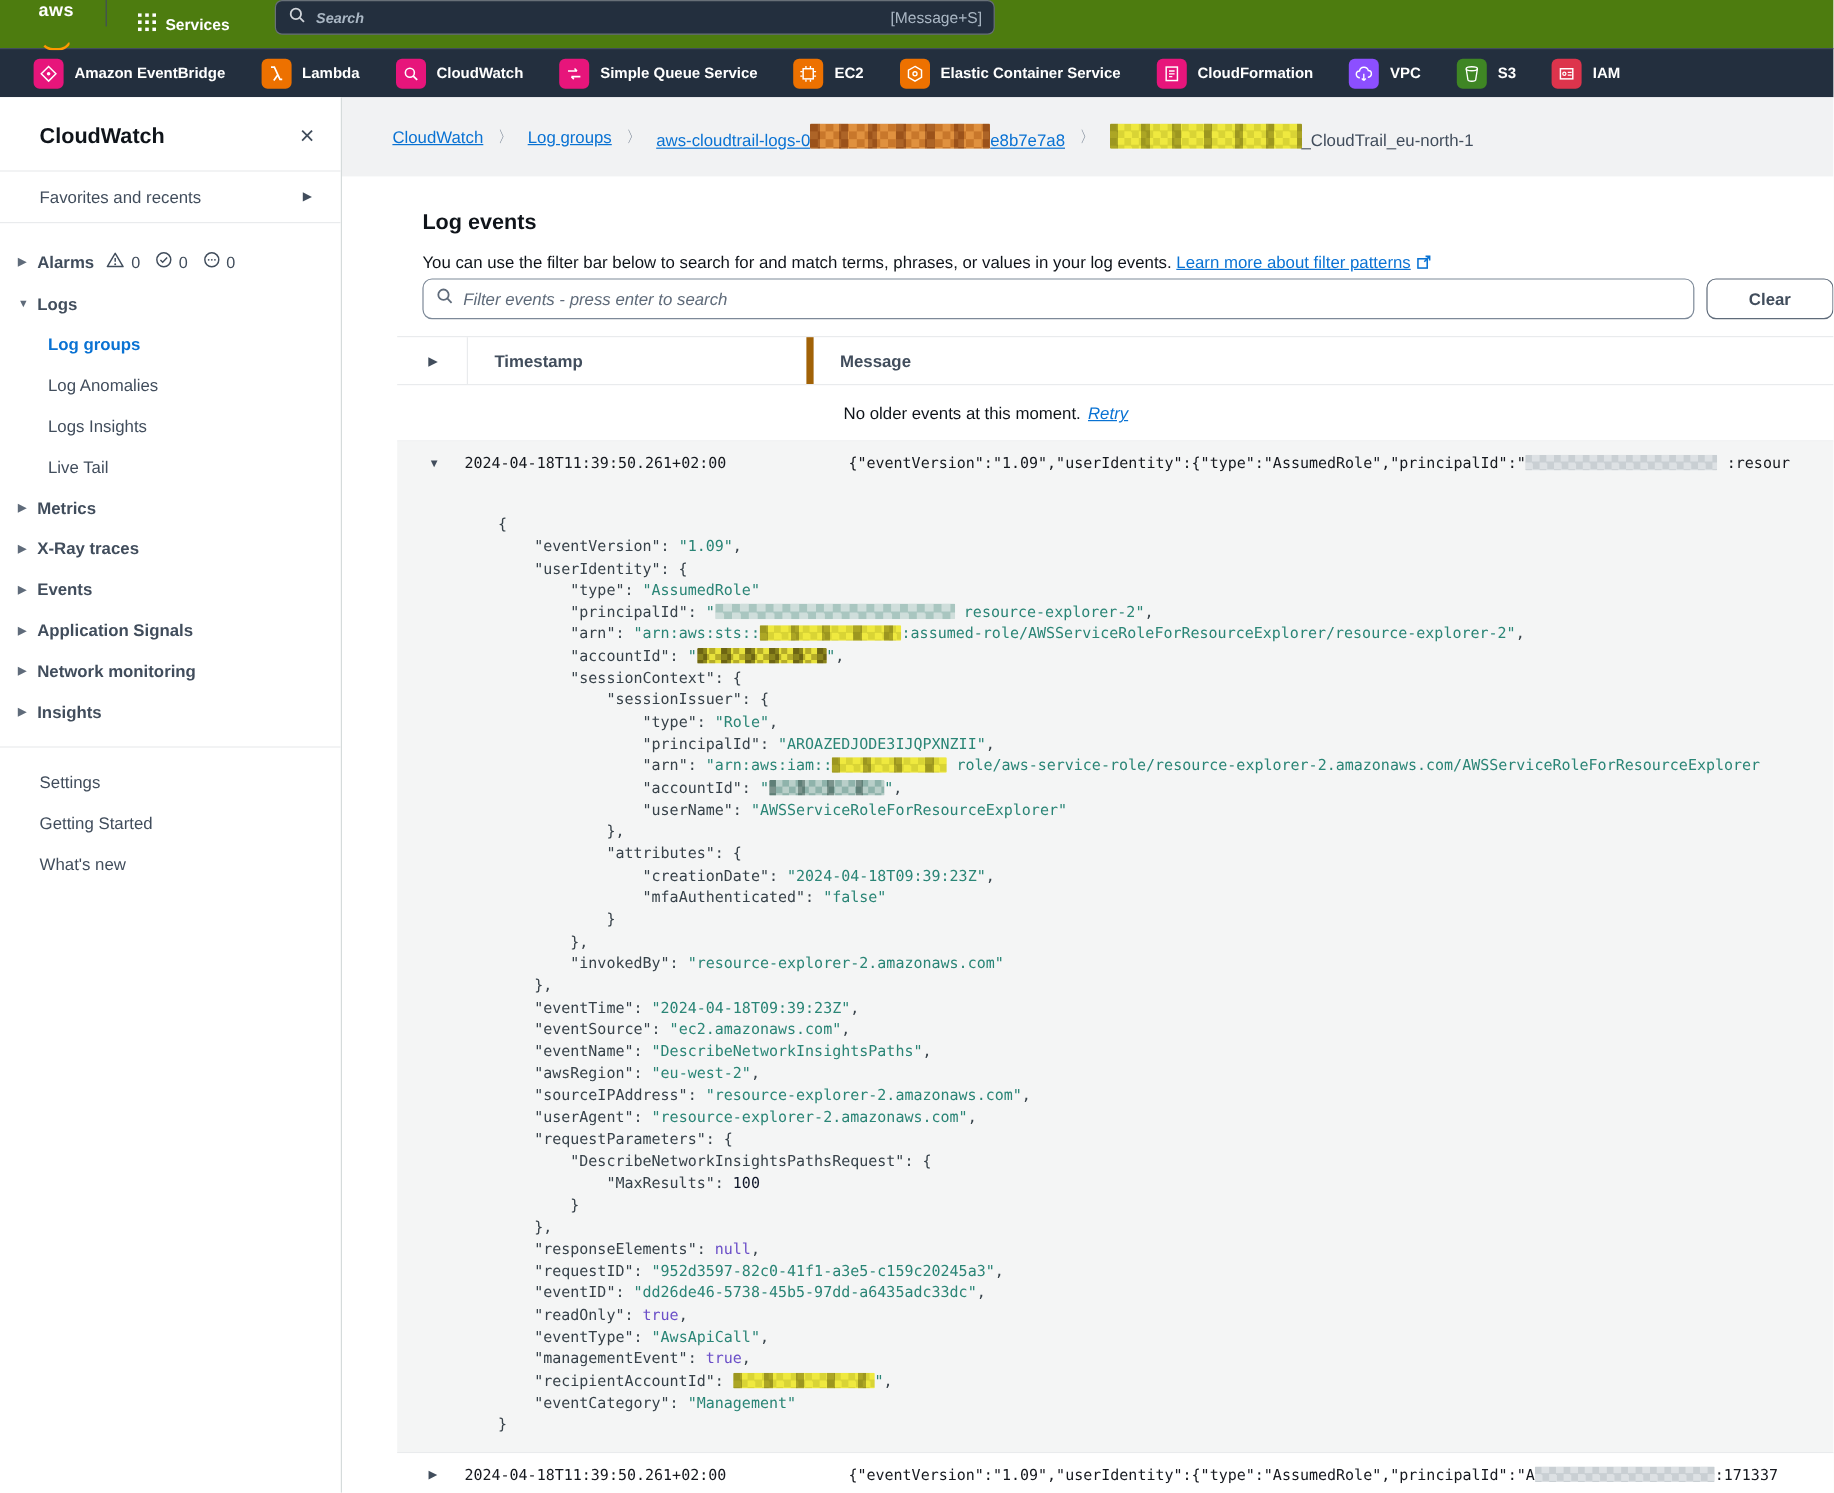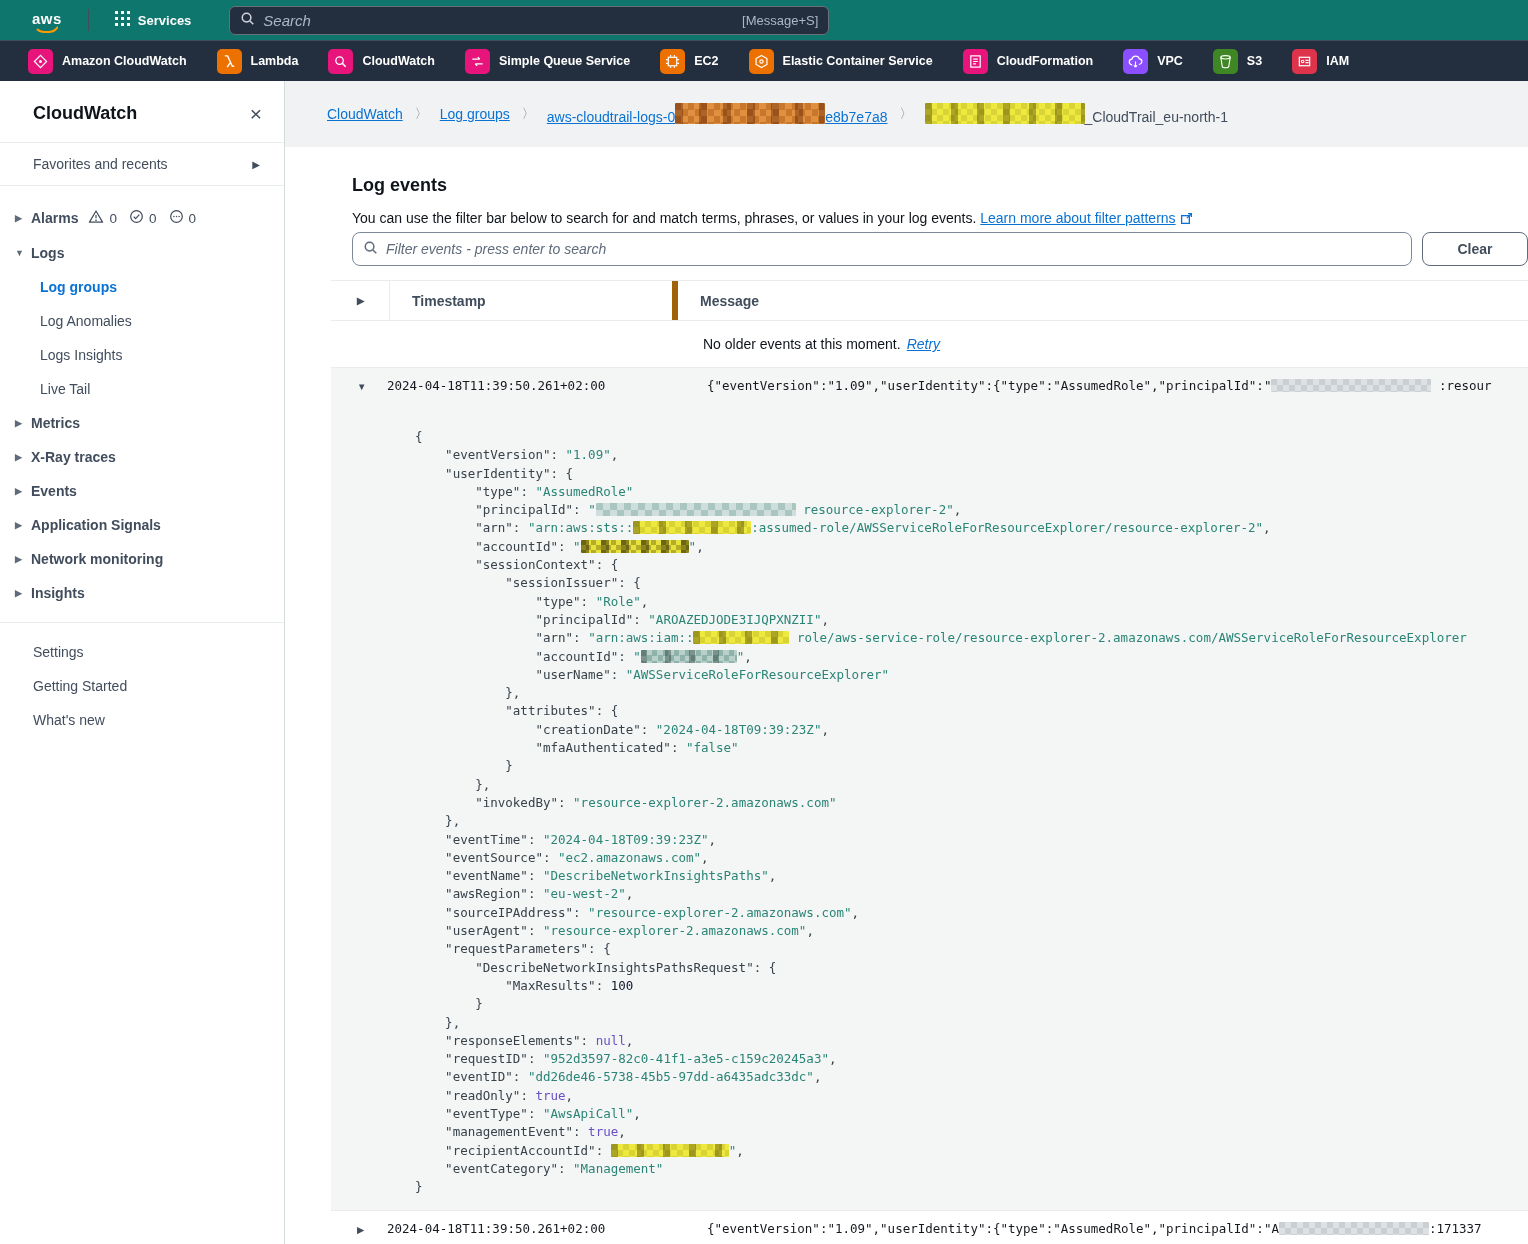--- a/index.html
+++ b/index.html
@@ -1,31 +1,31 @@
 <!DOCTYPE html>
 <html><head>
 <meta charset="utf-8">
 <style>
   * { margin:0; padding:0; box-sizing:border-box; }
   html,body { width:1528px; height:1244px; overflow:hidden; background:#fff;
     font-family:"Liberation Sans", sans-serif; }
   .viewport { position:relative; width:1528px; height:1244px; overflow:hidden; }
 
   
-  .topnav { height:40px; background:#0f766e; display:flex; align-items:center; padding:0 14px; }
+  .topnav { height:40px; background:#4d7c0f; display:flex; padding:0 14px; }
   .aws-logo { color:#fff; font-weight:700; font-size:15px; letter-spacing:.5px; margin:0 0 4px 18px; position:relative; }
   .aws-logo::after { content:""; position:absolute; left:1px; right:2px; bottom:-6px; height:7px;
     border:2px solid transparent; border-bottom:2px solid #ff9900; border-radius:0 0 11px 11px; }
   .nav-divider { width:1px; height:22px; background:#414d5c; margin:0 16px 0 26px; }
   .services-btn { display:flex; align-items:center; gap:8px; color:#fff; font-size:13px; font-weight:700;
     padding:6px 10px; border-radius:4px; cursor:pointer; }
   .search-box { margin-left:28px; width:600px; height:29px; background:#232f3e; border:1px solid #687078;
     border-radius:6px; display:flex; align-items:center; padding:0 10px; color:#95a5b1; }
   .search-box input { flex:1; background:transparent; border:none; outline:none; color:#d1d5db;
-    font-style:italic; font-size:15px; margin-left:8px; font-family:"Liberation Sans",sans-serif; }
+    font-style:italic; font-size:12px; margin-left:8px; font-family:"Liberation Sans",sans-serif;font-weight:bold; }
   .search-box input::placeholder { color:#aab7c4; }
   .shortcut { font-size:13px; color:#aab7c4; white-space:nowrap; }
 
   
   .favbar { height:41px; background:#232f3e; border-top:1px solid #414d5c; display:flex; align-items:center;
     padding:0 14px 0 28px; gap:30px; }
   .fav-item { display:flex; align-items:center; gap:9px; cursor:pointer; }
   .fav-icon { width:25px; height:25px; border-radius:5px; display:flex; align-items:center; justify-content:center; }
   .fav-label { color:#fff; font-size:12.5px; font-weight:700; white-space:nowrap; }
 
@@ -151,21 +151,21 @@
   </div>
 
   <div class="favbar" id="favbar">
       <div class="fav-item">
         <span class="fav-icon" style="background: rgb(231, 21, 123);">
           <svg width="15" height="15" viewBox="0 0 16 16">
             <path d="M8 1.5 L14.5 8 L8 14.5 L1.5 8 Z" fill="none" stroke="#fff" stroke-width="1.3"></path>
             <circle cx="8" cy="8" r="1.6" fill="#fff"></circle>
           </svg>
         </span>
-        <span class="fav-label">Amazon CloudWatch</span>
+        <span class="fav-label">Amazon EventBridge</span>
       </div>
       <div class="fav-item">
         <span class="fav-icon" style="background: rgb(237, 113, 0);">
           <svg width="15" height="15" viewBox="0 0 16 16">
             <path d="M3 2 h3 l5 11 h2 M9 9 l-3.5 5" fill="none" stroke="#fff" stroke-width="1.5"></path>
           </svg>
         </span>
         <span class="fav-label">Lambda</span>
       </div>
       <div class="fav-item">

